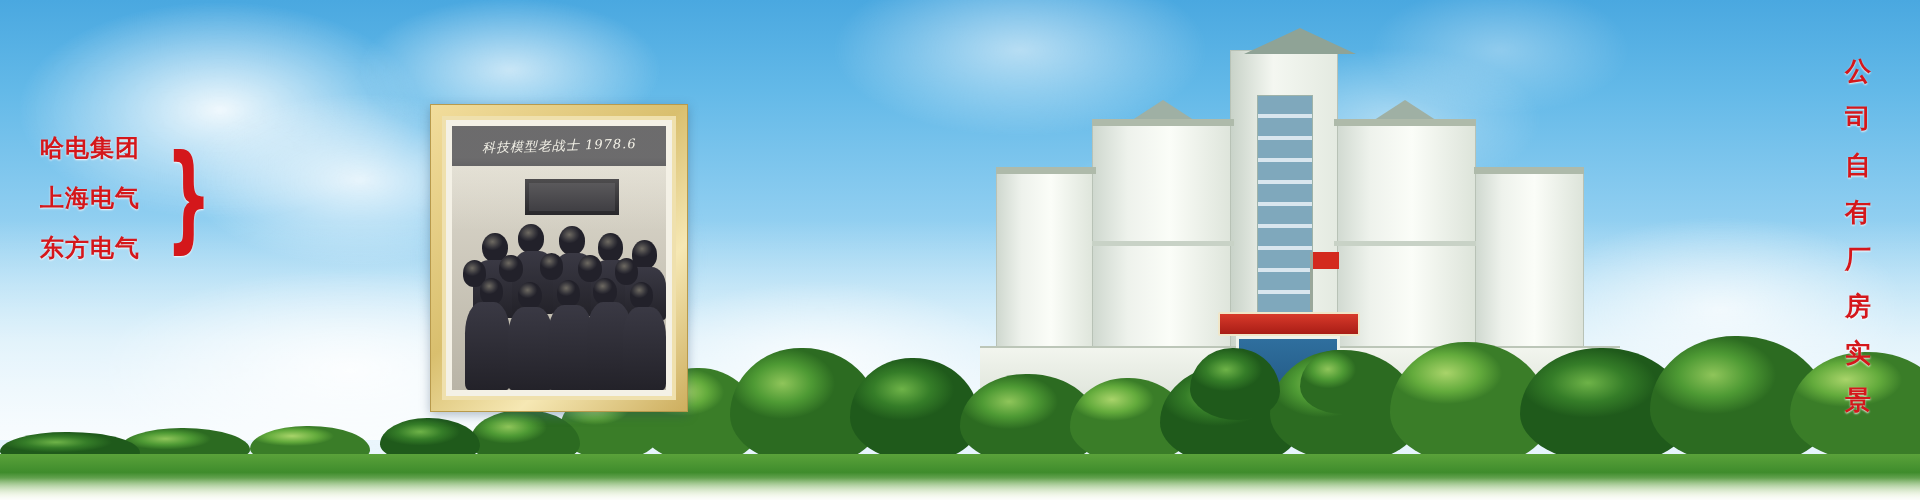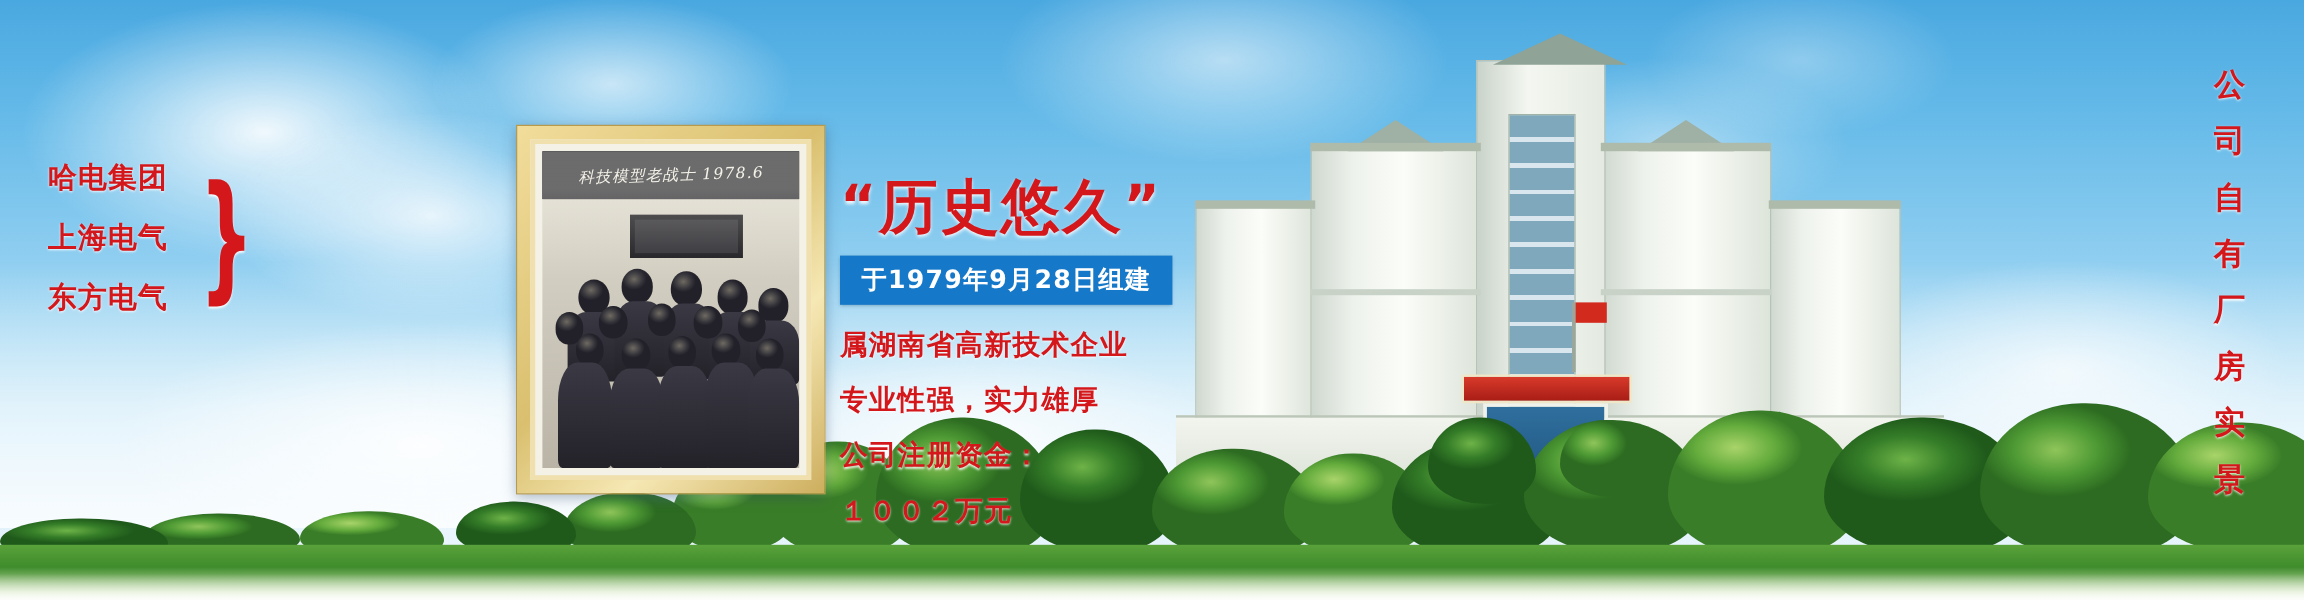--- a/index.html
+++ b/index.html
@@ -374,32 +374,20 @@
           <div class="p-body" style="left:26%; top:63%; width:21%; height:37%;"></div>
           <div class="p-body" style="left:45%; top:62%; width:21%; height:38%;"></div>
           <div class="p-body" style="left:63%; top:61%; width:21%; height:39%;"></div>
           <div class="p-body" style="left:80%; top:63%; width:20%; height:37%;"></div>
         </div>
         <div class="photo-fade"></div>
       </div>
     </div>
   </div>
 
-  <div class="center-block">
-    <div class="quote-title">
-      <span class="quote-mark">“</span><span>历史悠久</span><span class="quote-mark">”</span>
-    </div>
-    <div class="badge">于1979年9月28日组建</div>
-    <div class="clines">
-      <div>属湖南省高新技术企业</div>
-      <div>专业性强，实力雄厚</div>
-      <div>公司注册资金：</div>
-      <div class="amount">１００２万元</div>
-    </div>
-  </div>
 
   <div class="right-vert">
     <span>公</span>
     <span>司</span>
     <span>自</span>
     <span>有</span>
     <span>厂</span>
     <span>房</span>
     <span>实</span>
     <span>景</span>

